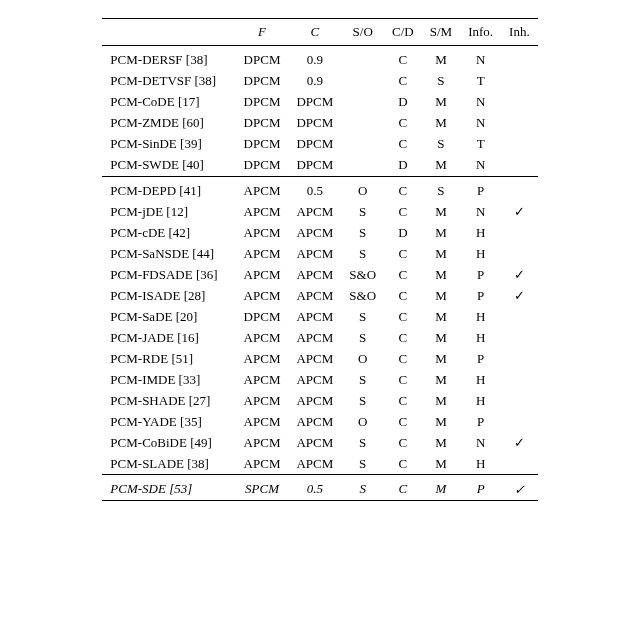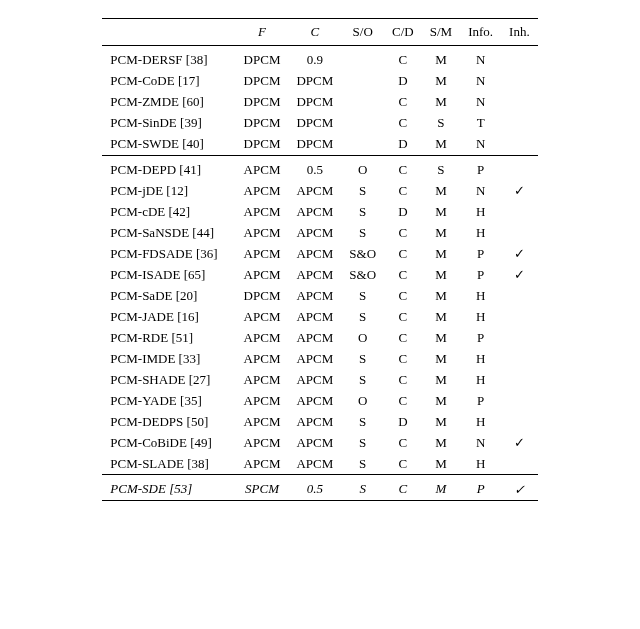--- a/index.html
+++ b/index.html
@@ -69,20 +69,30 @@
         <td class="name-cell">PCM-DERSF [38]</td>
         <td>DPCM</td>
         <td>0.9</td>
         <td></td>
         <td>C</td>
         <td>M</td>
         <td>N</td>
         <td></td>
       </tr>
       <tr>
+        <td class="name-cell">PCM-DETVSF [38]</td>
+        <td>DPCM</td>
+        <td>0.9</td>
+        <td></td>
+        <td>C</td>
+        <td>S</td>
+        <td>T</td>
+        <td></td>
+      </tr>
+      <tr>
         <td class="name-cell">PCM-CoDE [17]</td>
         <td>DPCM</td>
         <td>DPCM</td>
         <td></td>
         <td>D</td>
         <td>M</td>
         <td>N</td>
         <td></td>
       </tr>
       <tr>
@@ -159,21 +169,21 @@
         <td class="name-cell">PCM-FDSADE [36]</td>
         <td>APCM</td>
         <td>APCM</td>
         <td>S&amp;O</td>
         <td>C</td>
         <td>M</td>
         <td>P</td>
         <td class="check">✓</td>
       </tr>
       <tr>
-        <td class="name-cell">PCM-ISADE [65]</td>
+        <td class="name-cell">PCM-ISADE [28]</td>
         <td>APCM</td>
         <td>APCM</td>
         <td>S&amp;O</td>
         <td>C</td>
         <td>M</td>
         <td>P</td>
         <td class="check">✓</td>
       </tr>
       <tr>
         <td class="name-cell">PCM-SaDE [20]</td>
@@ -226,30 +236,20 @@
         <td></td>
       </tr>
       <tr>
         <td class="name-cell">PCM-YADE [35]</td>
         <td>APCM</td>
         <td>APCM</td>
         <td>O</td>
         <td>C</td>
         <td>M</td>
         <td>P</td>
-        <td></td>
-      </tr>
-      <tr>
-        <td class="name-cell">PCM-DEDPS [50]</td>
-        <td>APCM</td>
-        <td>APCM</td>
-        <td>S</td>
-        <td>D</td>
-        <td>M</td>
-        <td>H</td>
         <td></td>
       </tr>
       <tr>
         <td class="name-cell">PCM-CoBiDE [49]</td>
         <td>APCM</td>
         <td>APCM</td>
         <td>S</td>
         <td>C</td>
         <td>M</td>
         <td>N</td>

